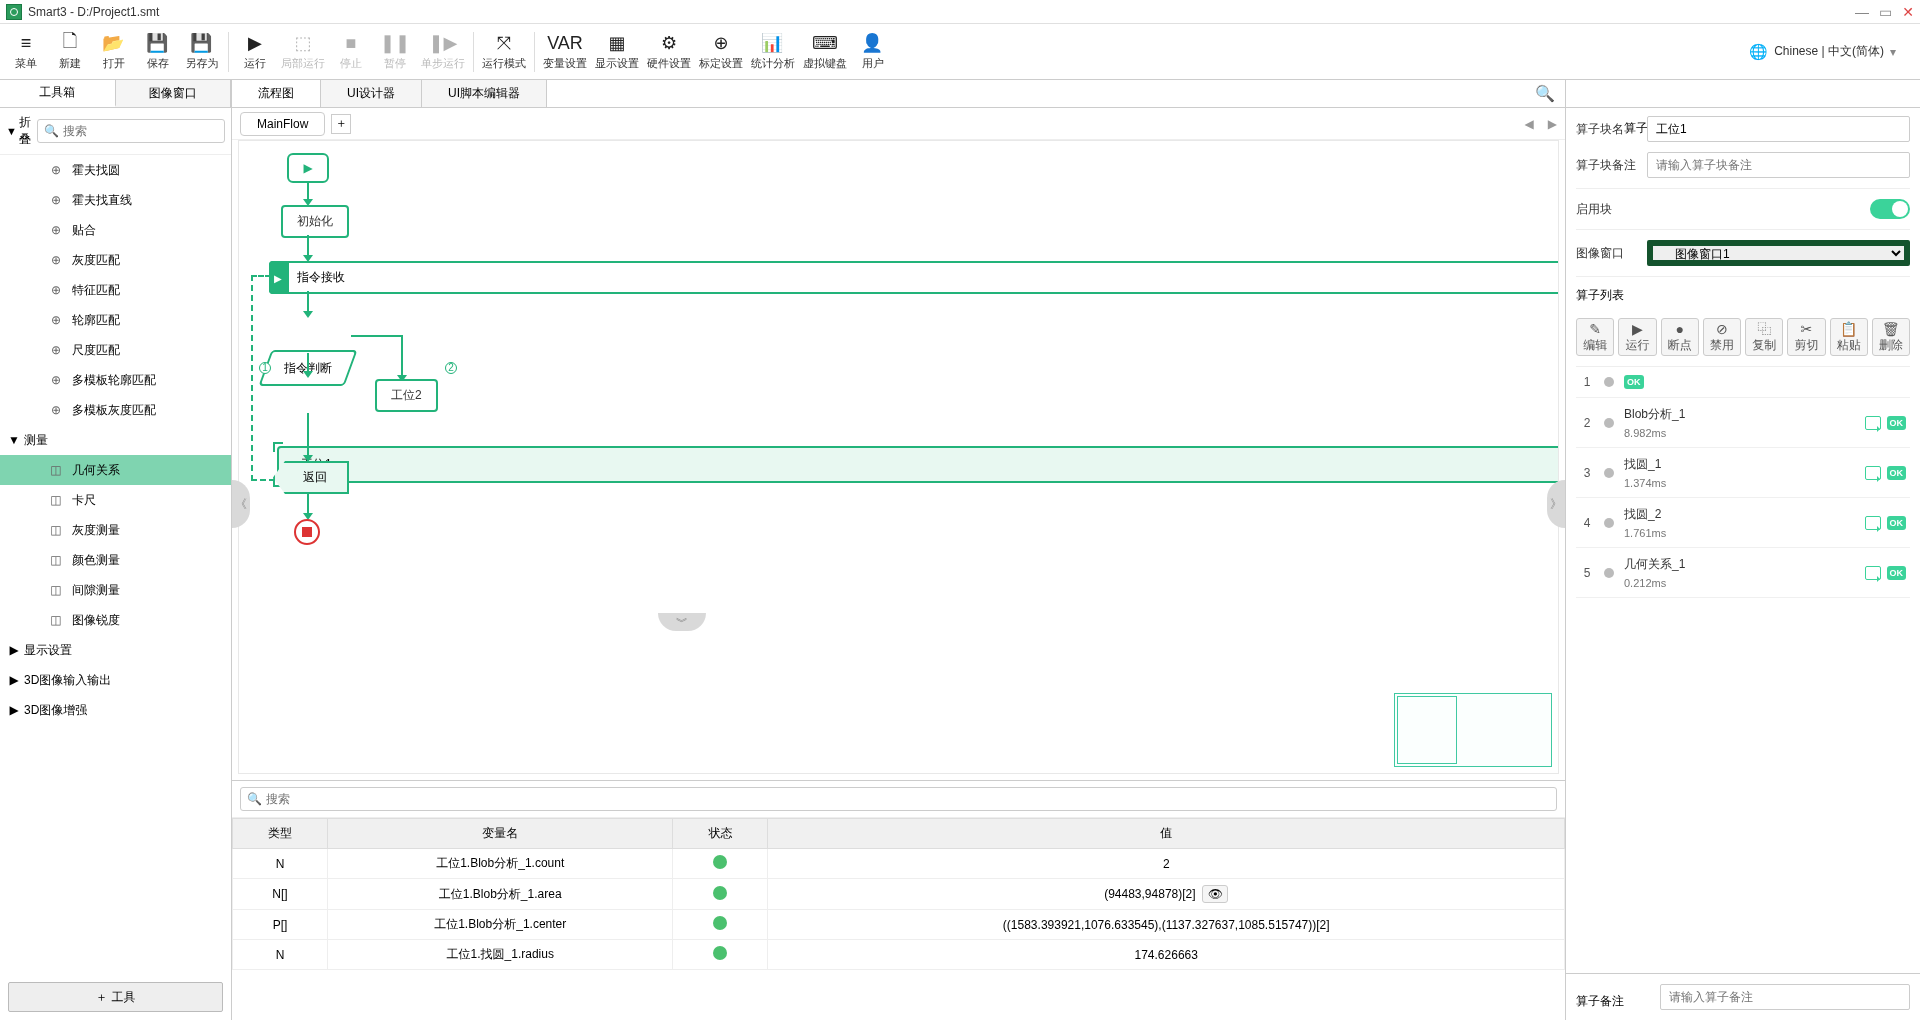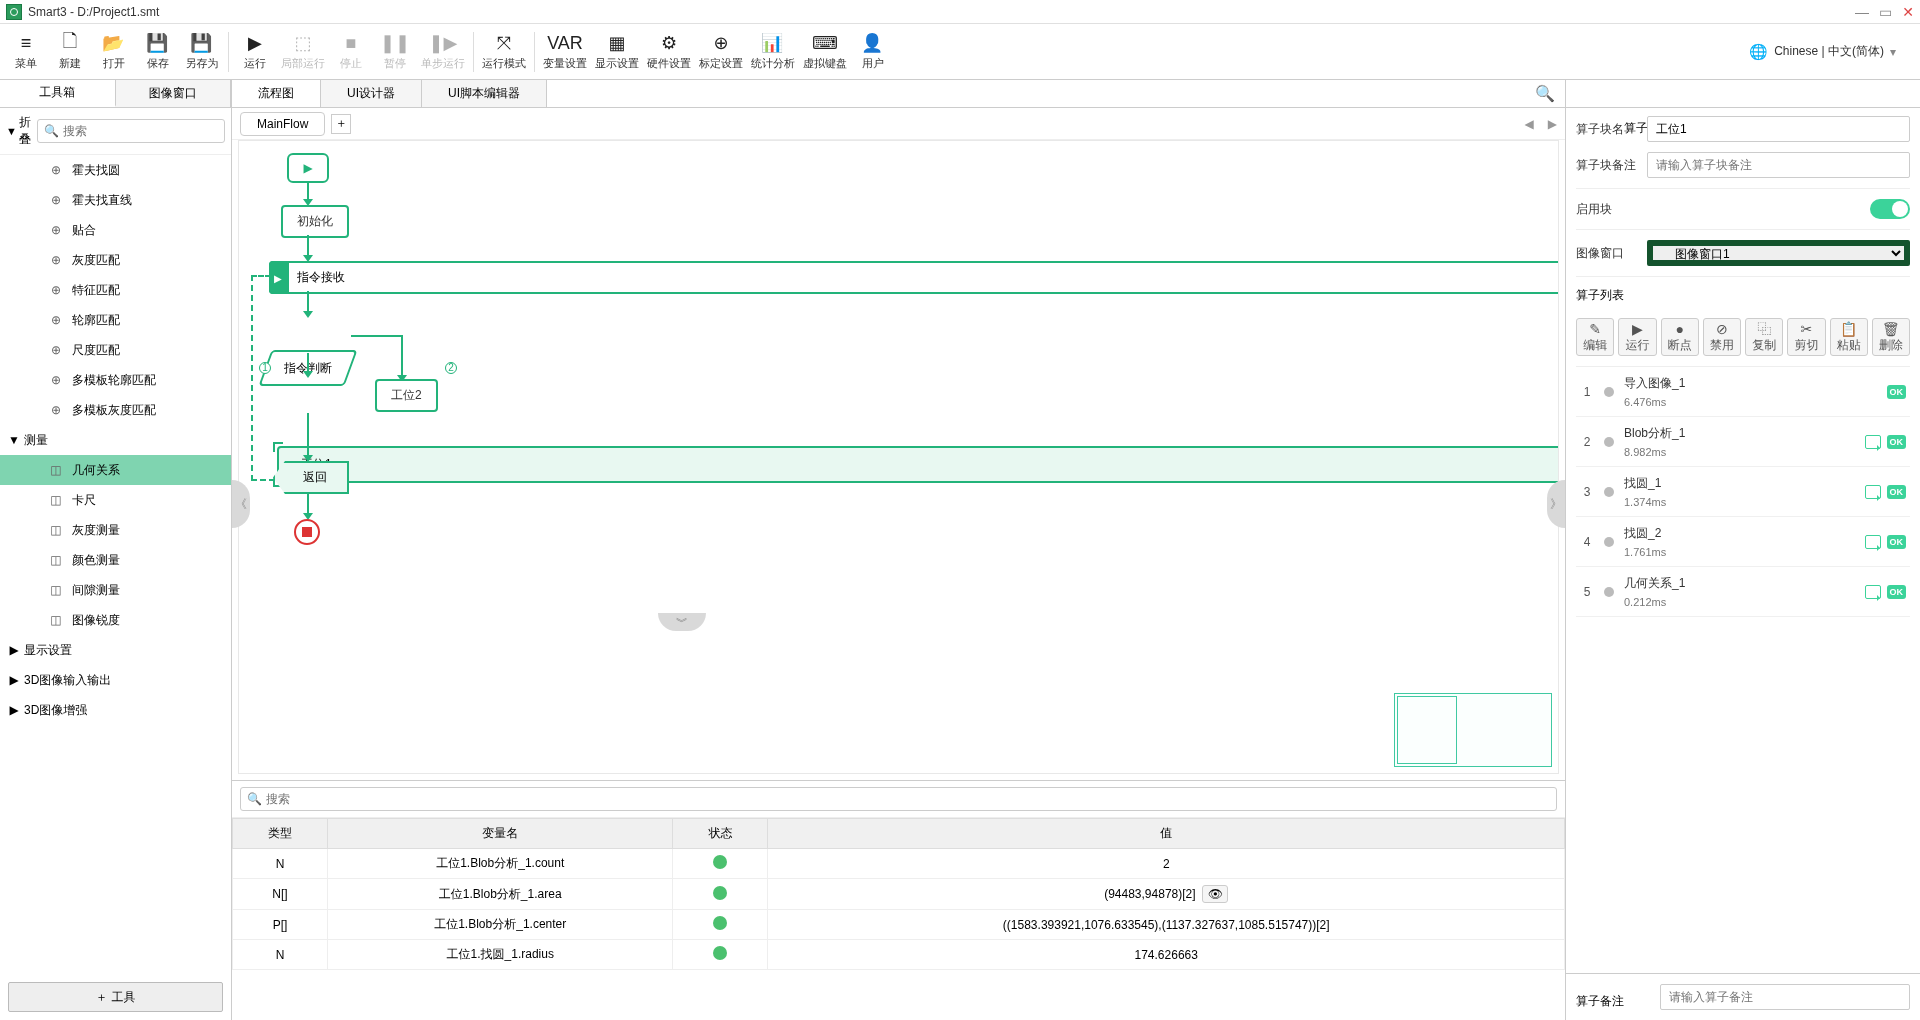--- a/index.html
+++ b/index.html
@@ -494,24 +494,20 @@
             </div>
             <div class="op-btn">
               <span class="oico">🗑</span>
               <span class="olab">删除</span>
             </div>
           </div>
         <div class="op-list" id="oplist">
             <div class="op-item">
               <span class="idx">1</span>
               <span class="dot"></span>
-              <div class="info">
-                <span class="nm">导入图像_1</span>
-                <span class="tm">6.476ms</span>
-              </div>
               <div class="badges">
                 <span class="ok-badge">OK</span>
               </div>
             </div>
             <div class="op-item">
               <span class="idx">2</span>
               <span class="dot"></span>
               <div class="info">
                 <span class="nm">Blob分析_1</span>
                 <span class="tm">8.982ms</span>

